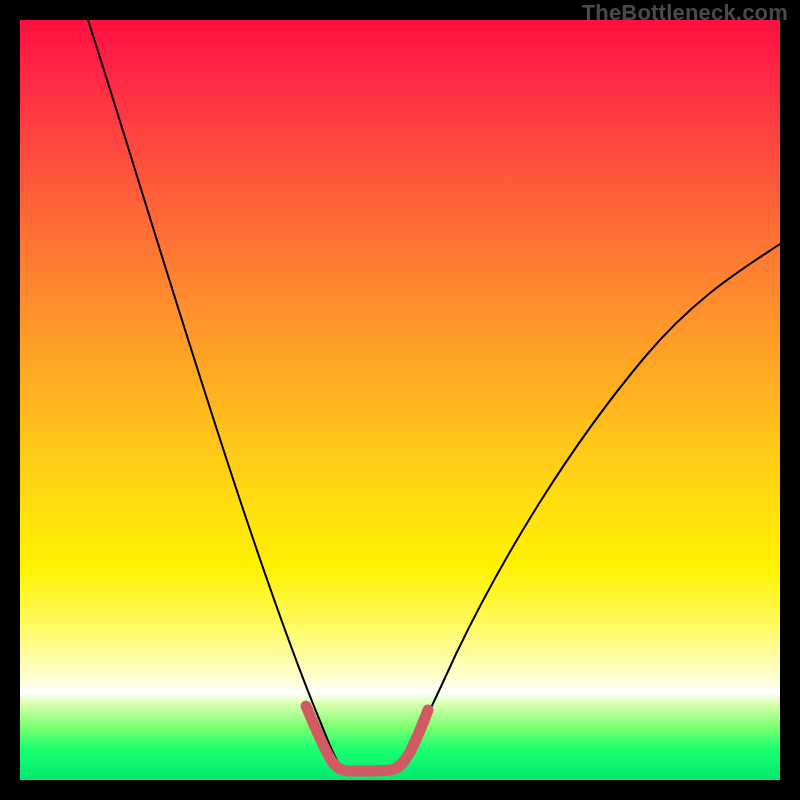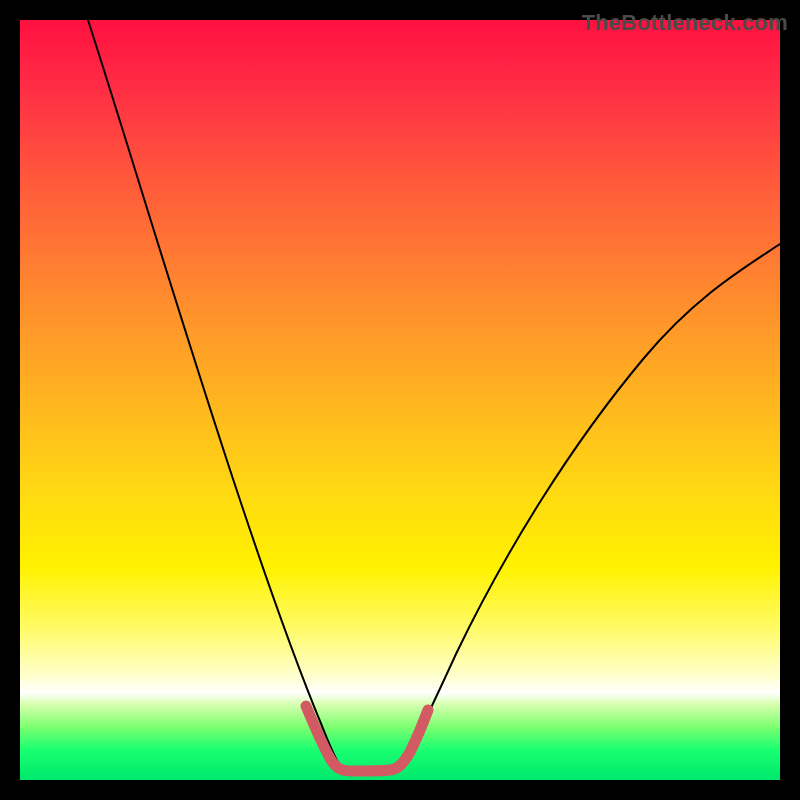--- a/index.html
+++ b/index.html
@@ -37,21 +37,21 @@
       #ffffd0 86.5%,
       #ffffff 88.5%,
       #d8ffb0 90%,
       #7dff70 93%,
       #1aff70 96%,
       #00e86e 100%
     );
   }
   .watermark {
     position: absolute;
-    top: 10px;
+    top: 0;
     right: 12px;
     color: #4a4a4a;
     font-size: 22px;
     font-weight: 600;
     letter-spacing: 0.2px;
     user-select: none;
   }
   svg.curves {
     position: absolute;
     left: 20px;

